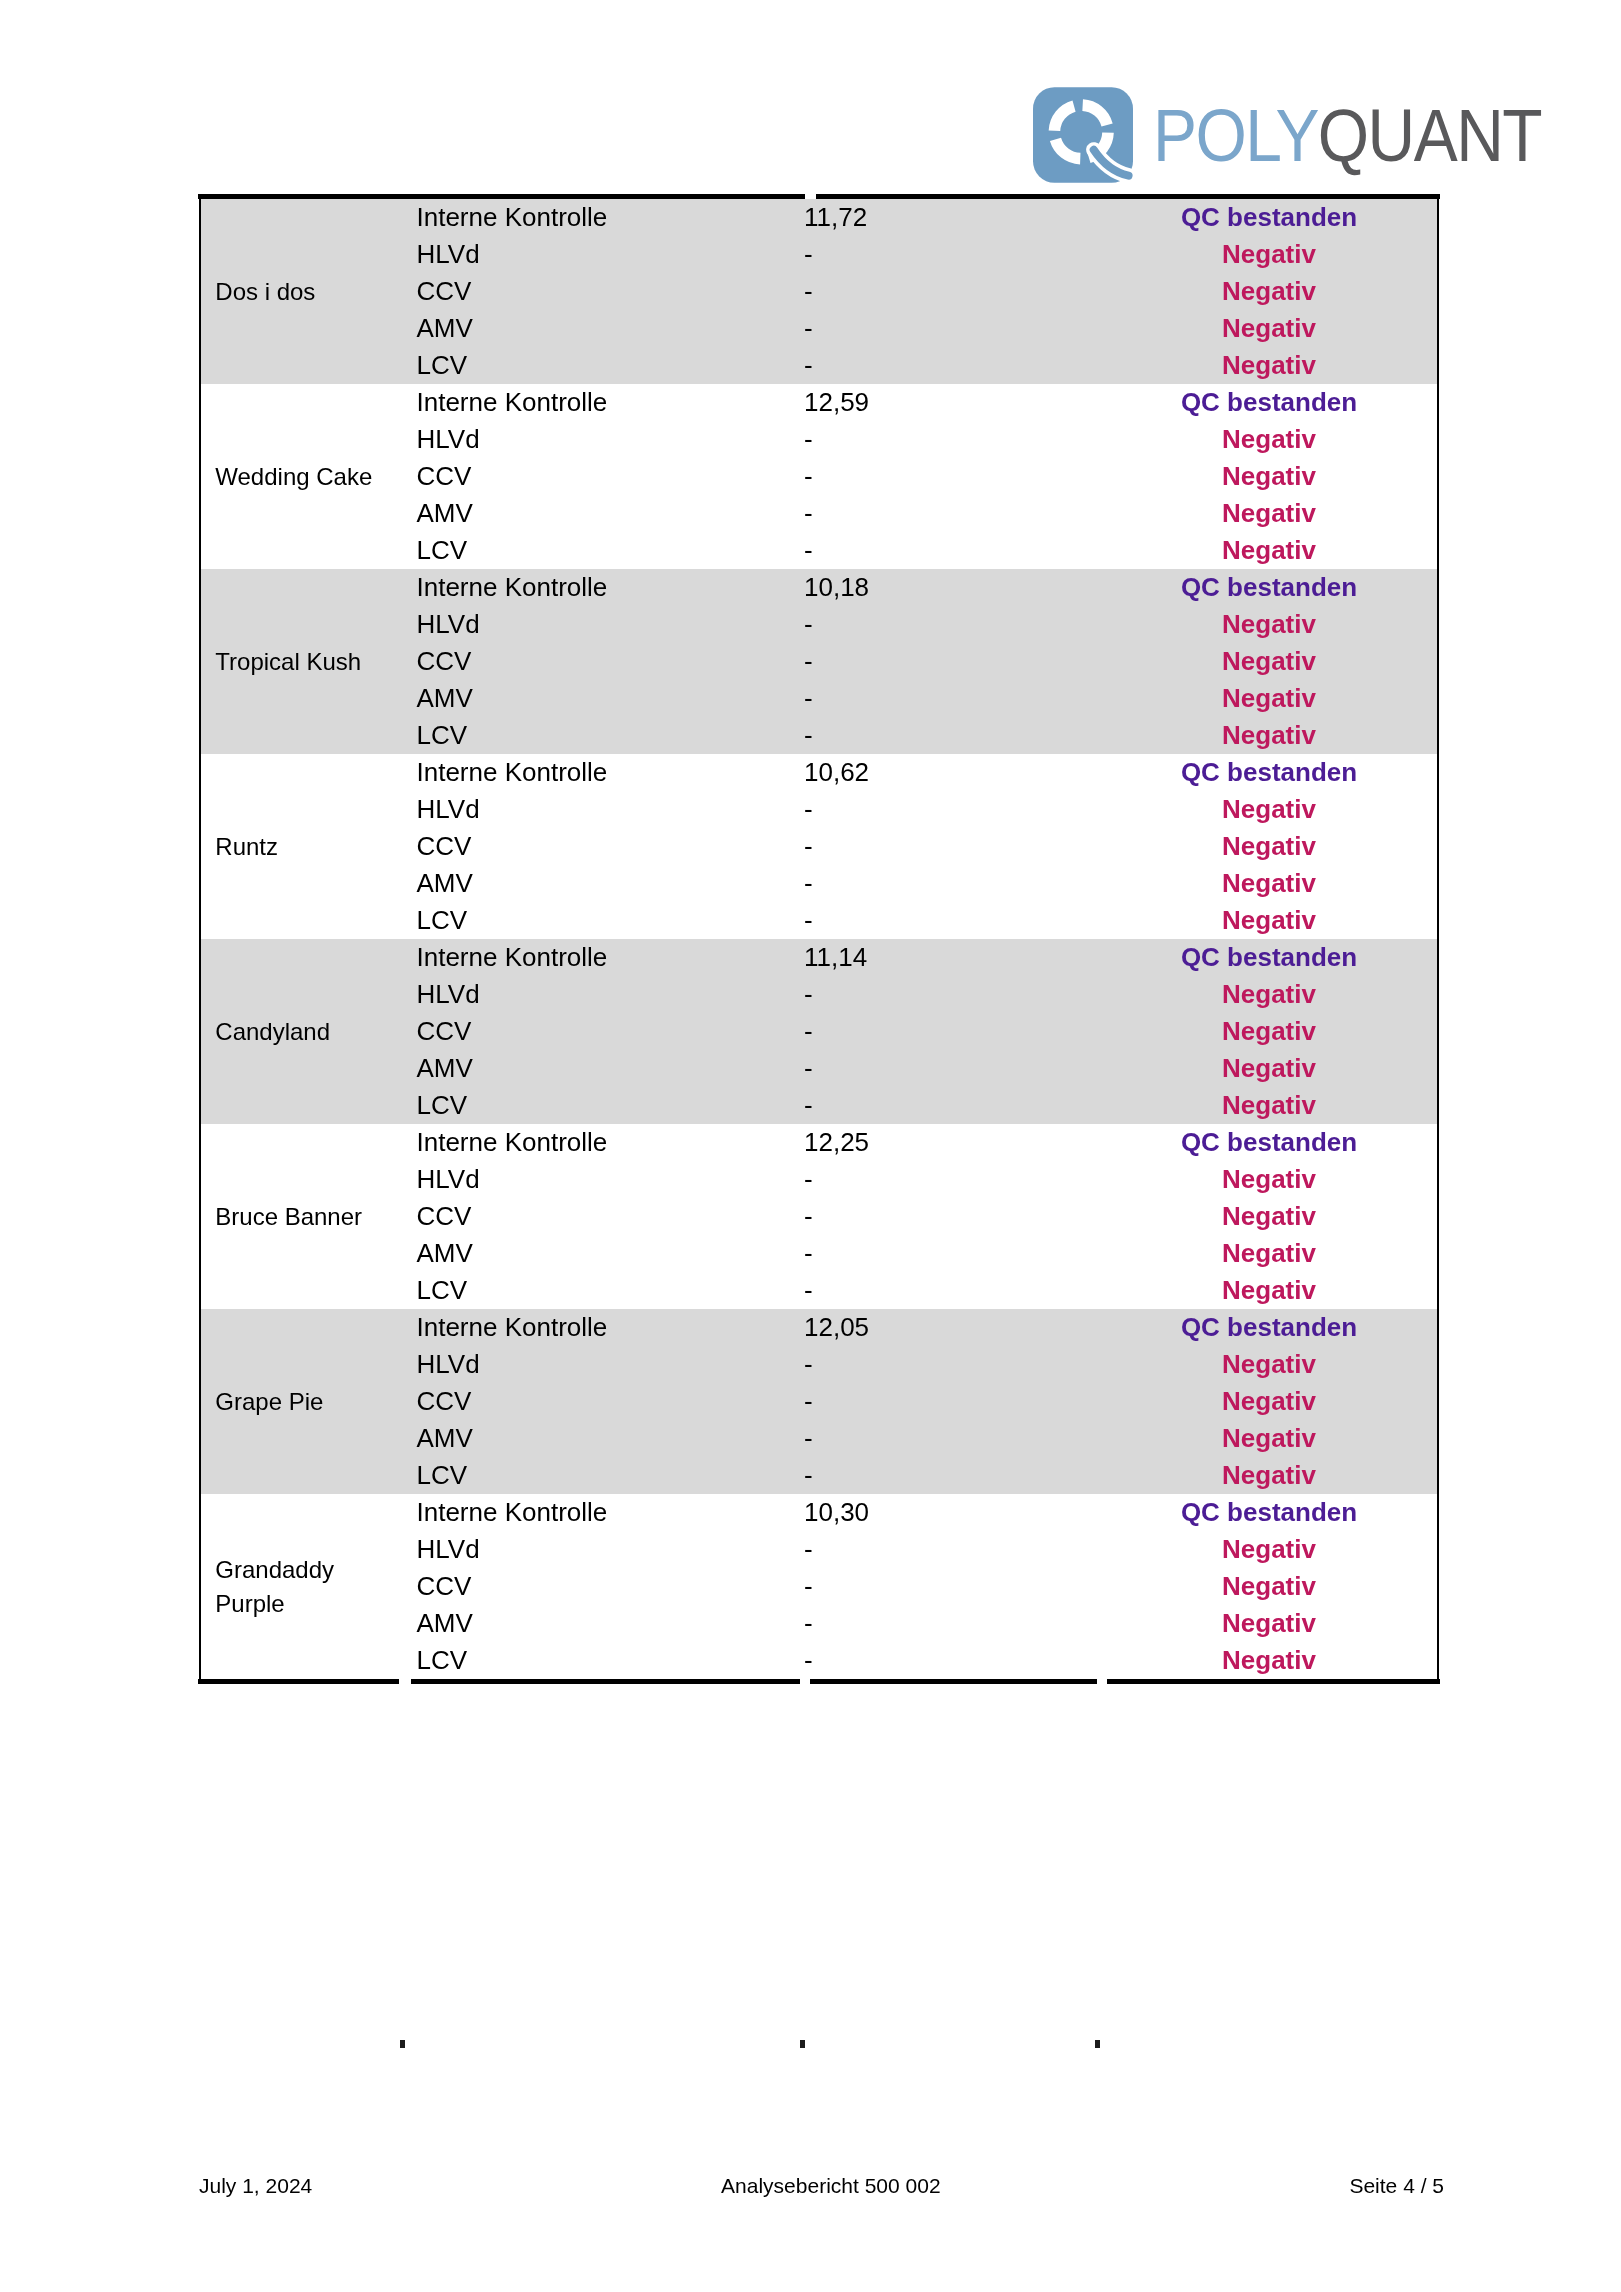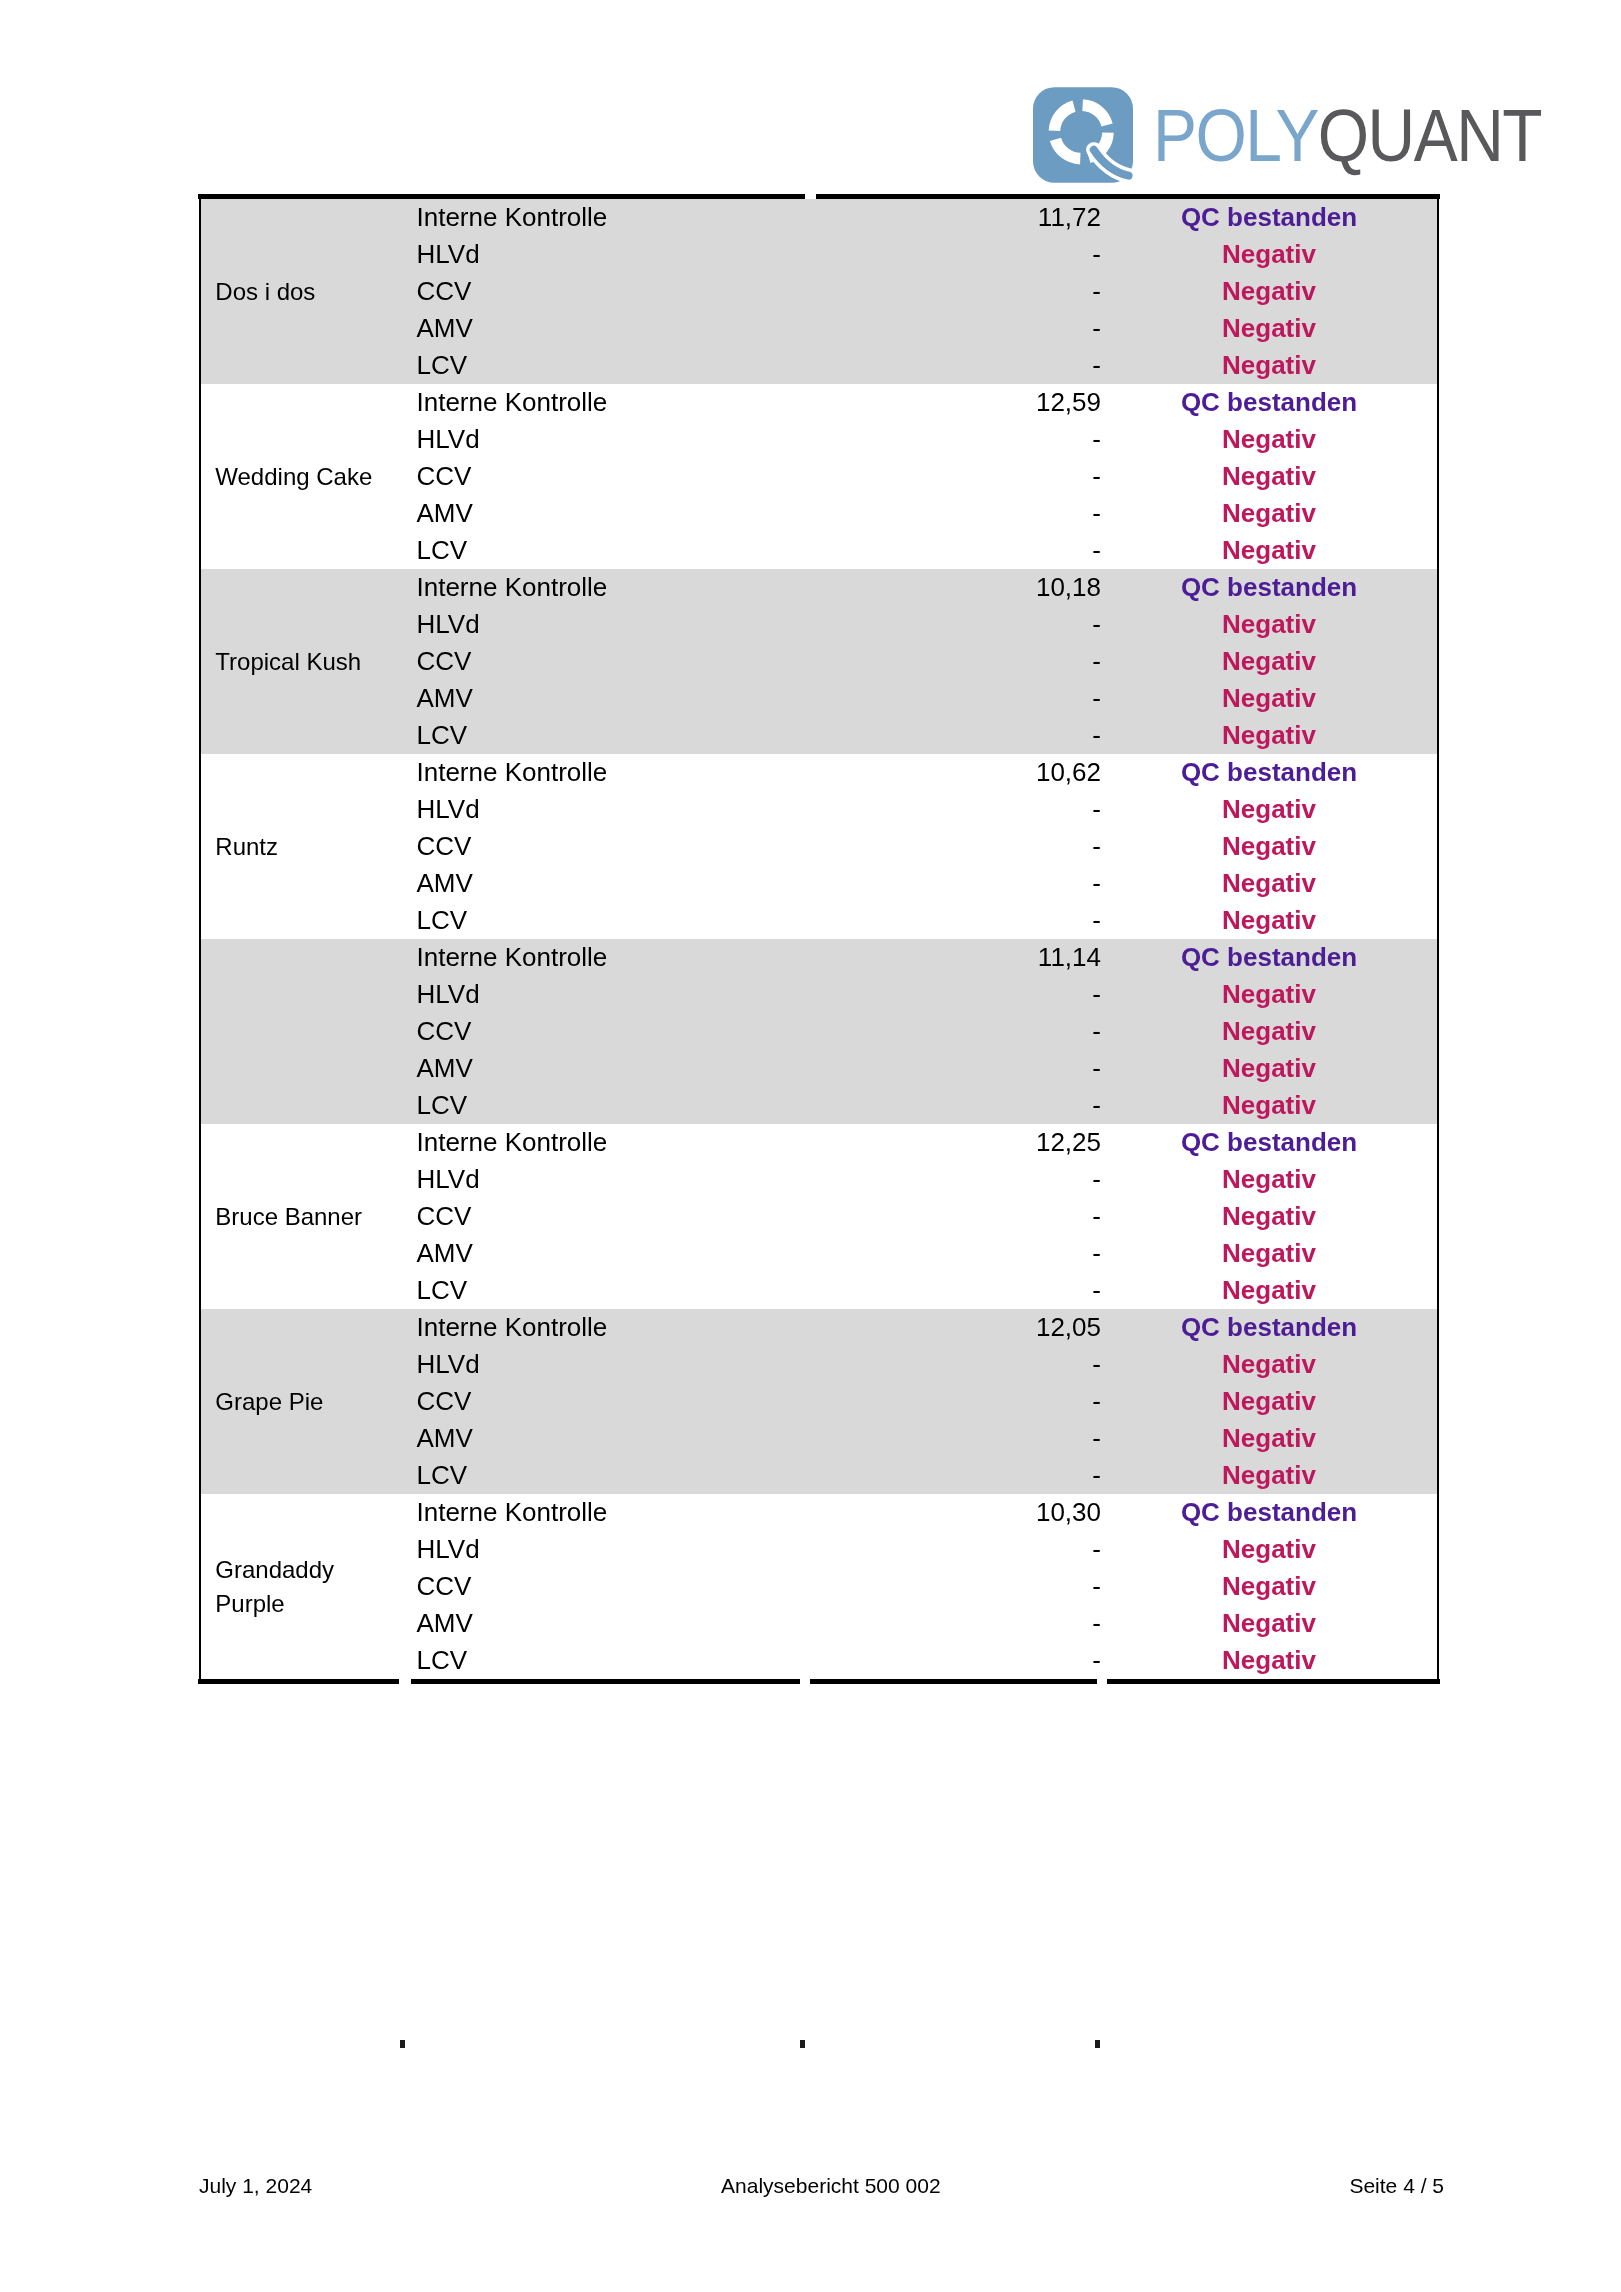--- a/index.html
+++ b/index.html
@@ -38,21 +38,21 @@
     background:#ffffff;
   }
   .group.shaded{background:#d9d9d9;}
   .gname{
     grid-column:1;grid-row:1 / span 5;
     display:flex;align-items:center;
     padding-left:14.3px;font-size:24px;line-height:1.4;
   }
   .cell{font-size:26px;line-height:37px;white-space:nowrap;overflow:visible;}
   .cell.test{grid-column:2;padding-left:12.5px;}
-  .cell.value{grid-column:3;text-align:right;}
+  .cell.value{grid-column:3;text-align:left;}
   .cell.status{grid-column:4;text-align:center;font-weight:bold;}
   .cell.status.pass{color:#4c1d95;}
   .cell.status.negative{color:#be185d;}
 
   
   .stray-mark{position:absolute;width:4.5px;height:8px;background:#1c1c1c;}
   .mark-1{left:400px;top:2040px;}
   .mark-2{left:800px;top:2040px;}
   .mark-3{left:1095px;top:2040px;}
 
@@ -148,20 +148,21 @@
         <div class="cell value">-</div>
         <div class="cell status negative">Negativ</div>
         <div class="cell test">AMV</div>
         <div class="cell value">-</div>
         <div class="cell status negative">Negativ</div>
         <div class="cell test">LCV</div>
         <div class="cell value">-</div>
         <div class="cell status negative">Negativ</div>
       </div>
       <div class="group shaded">
+        <div class="gname">Candyland</div>
         <div class="cell test">Interne Kontrolle</div>
         <div class="cell value">11,14</div>
         <div class="cell status pass">QC bestanden</div>
         <div class="cell test">HLVd</div>
         <div class="cell value">-</div>
         <div class="cell status negative">Negativ</div>
         <div class="cell test">CCV</div>
         <div class="cell value">-</div>
         <div class="cell status negative">Negativ</div>
         <div class="cell test">AMV</div>

